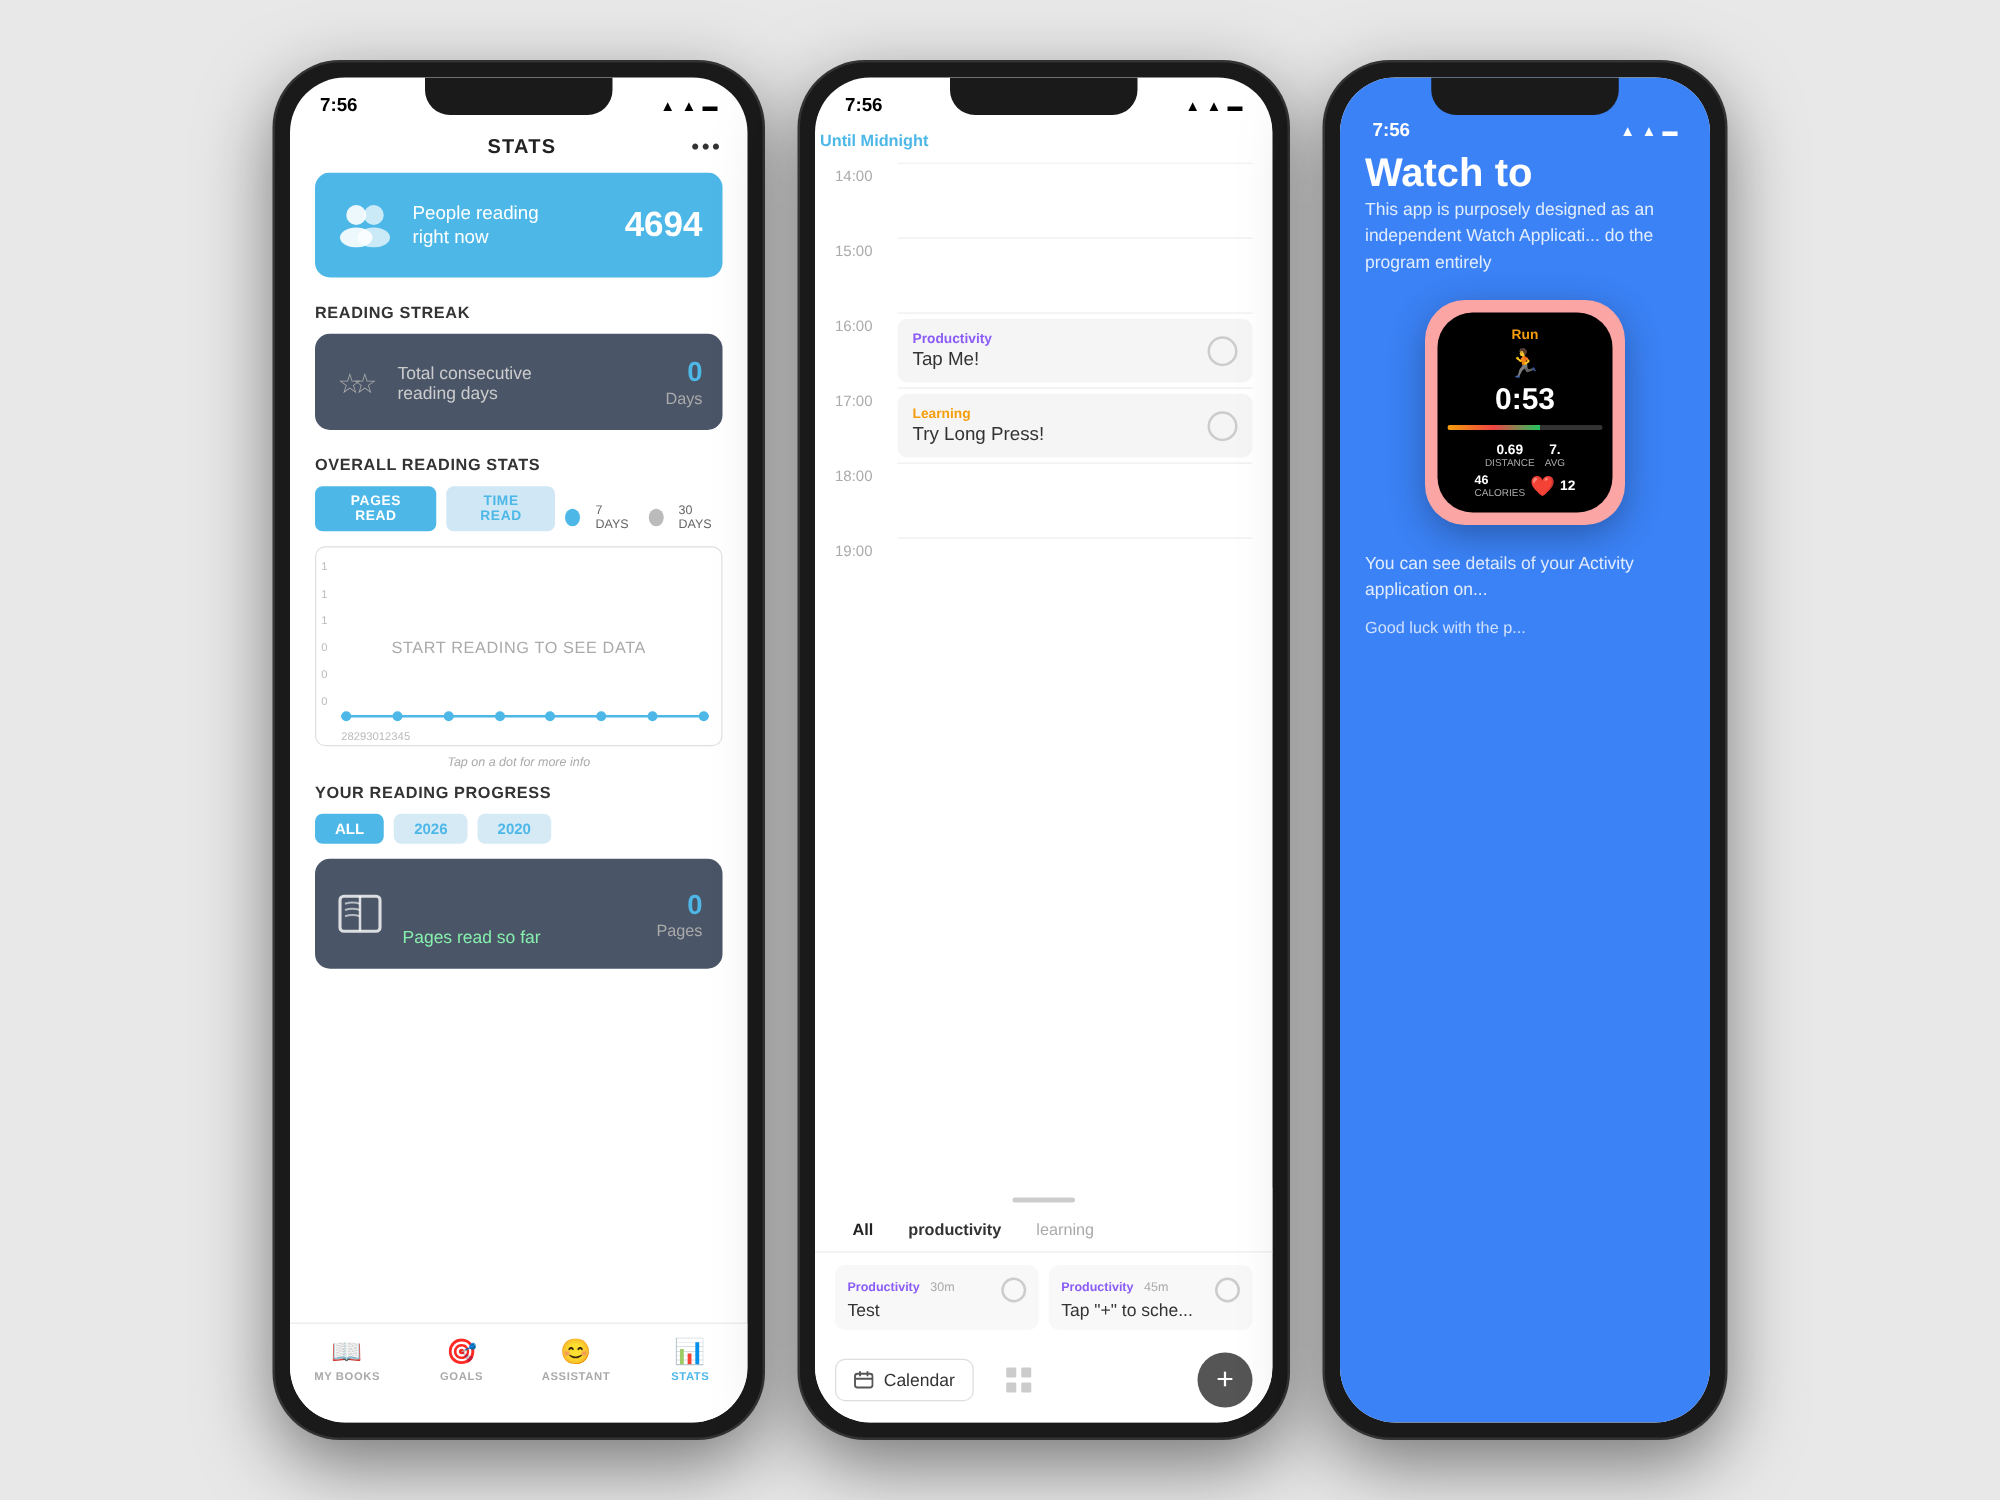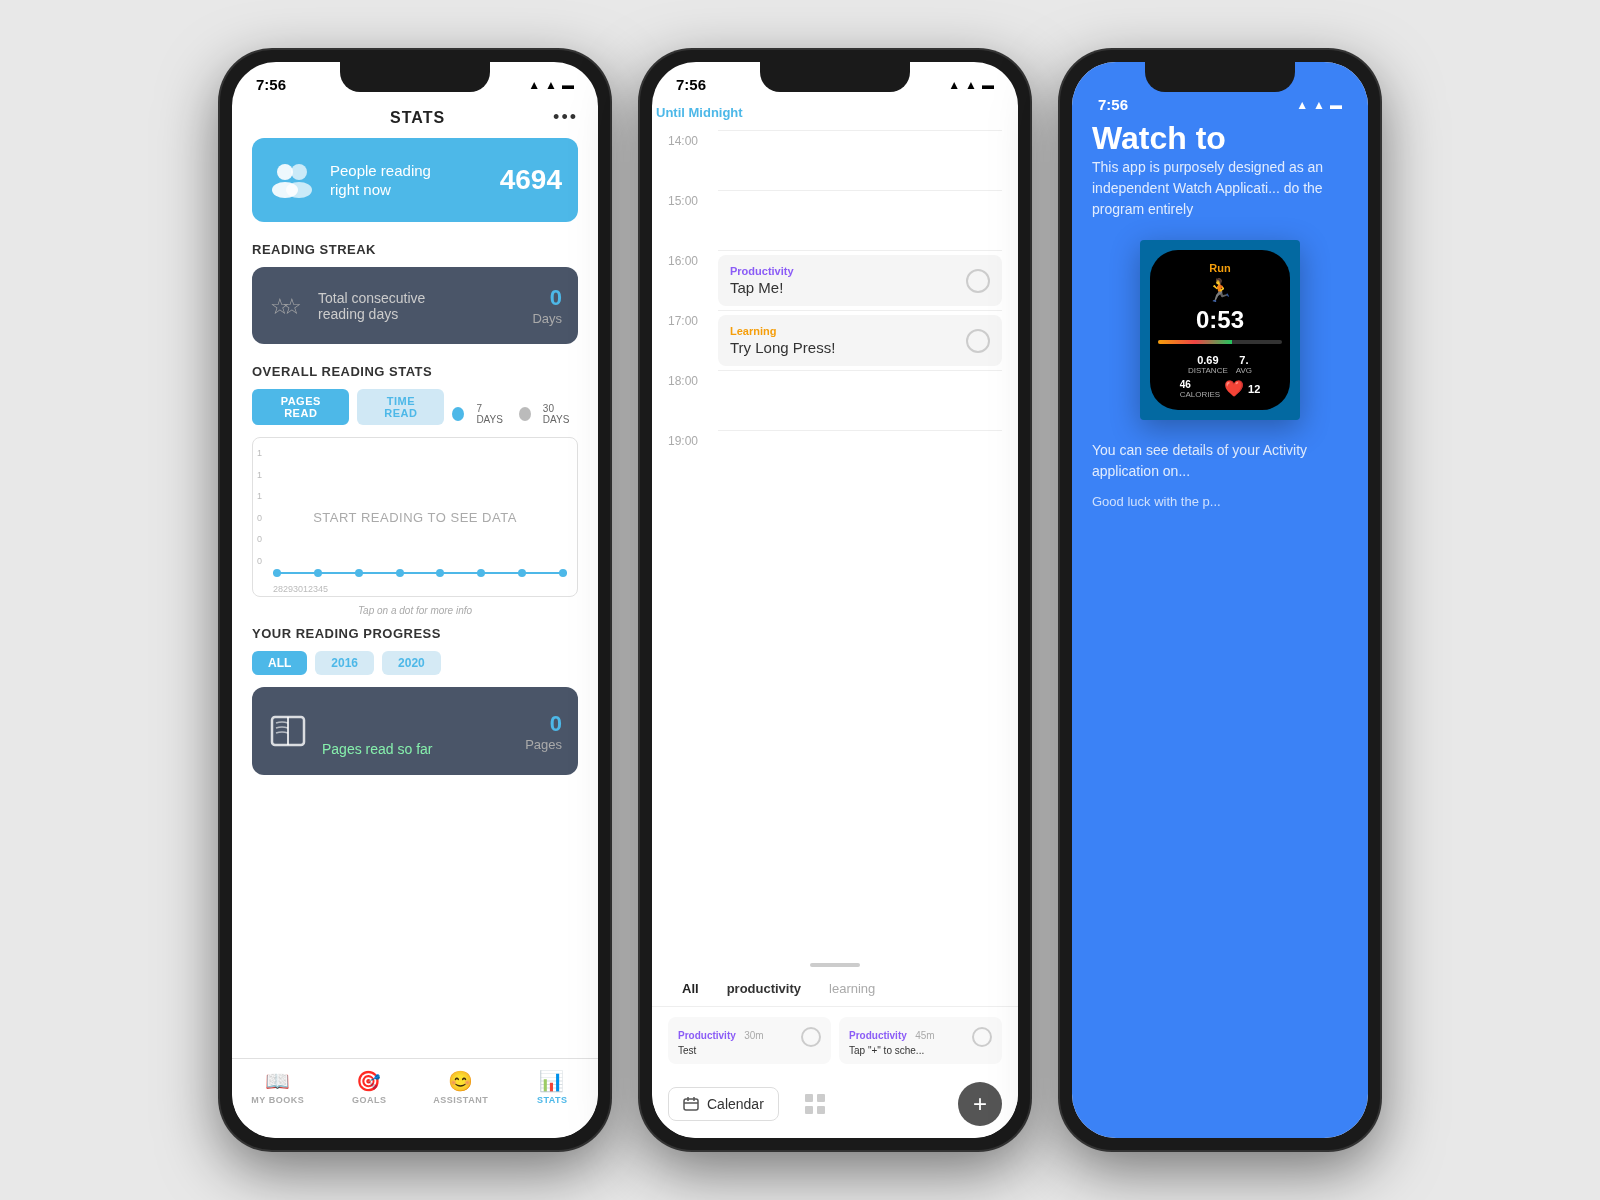--- a/index.html
+++ b/index.html
@@ -319,21 +319,21 @@
       background: #f8f8f8;
       border-radius: 8px;
       padding: 8px 10px;
       display: flex;
       gap: 6px;
       align-items: flex-start;
     }
     .mini-task-info { flex: 1; }
     .mini-task-cat { font-size: 10px; font-weight: 600; color: #8b5cf6; }
     .mini-task-dur { font-size: 10px; color: #aaa; margin-left: 4px; }
-    .mini-task-title { font-size: 10px; color: #333; margin-top: 2px; }
+    .mini-task-title { font-size: 14px; color: #333; margin-top: 2px; }
 
     .action-bar {
       display: flex;
       align-items: center;
       padding: 8px 16px 12px;
       gap: 16px;
     }
     .cal-btn {
       display: flex;
       align-items: center;
@@ -382,22 +382,22 @@
       margin-bottom: 20px;
     }
     .watch-image-area {
       display: flex;
       justify-content: center;
       margin-bottom: 20px;
     }
     .watch-mockup {
       width: 160px;
       height: 180px;
-      background: #0369a1;
-      border-radius: 4px;
+      background: #fca5a5;
+      border-radius: 32px;
       padding: 10px;
       position: relative;
       box-shadow: 0 8px 30px rgba(0,0,0,0.3);
     }
     .watch-face {
       background: #000;
       border-radius: 28px;
       width: 100%;
       height: 100%;
       display: flex;
@@ -546,21 +546,21 @@
           <span>4</span>
           <span>5</span>
         </div>
       </div>
       <div class="chart-hint">Tap on a dot for more info</div>
 
       <div class="section-header">YOUR READING PROGRESS</div>
 
       <div class="progress-tabs">
         <button class="progress-tab active">ALL</button>
-        <button class="progress-tab inactive">2016</button>
+        <button class="progress-tab inactive">2026</button>
         <button class="progress-tab inactive">2020</button>
       </div>
 
       <div class="pages-card">
         <div class="icon-area">
           <svg width="40" height="36" viewBox="0 0 40 36">
             <rect x="4" y="4" width="32" height="28" rx="3" fill="none" stroke="rgba(255,255,255,0.8)" stroke-width="2.5"></rect>
             <line x1="20" y1="4" x2="20" y2="32" stroke="rgba(255,255,255,0.8)" stroke-width="2"></line>
             <path d="M8 10 Q14 8 20 10" stroke="rgba(255,255,255,0.6)" stroke-width="1.5" fill="none"></path>
             <path d="M8 15 Q14 13 20 15" stroke="rgba(255,255,255,0.6)" stroke-width="1.5" fill="none"></path>

